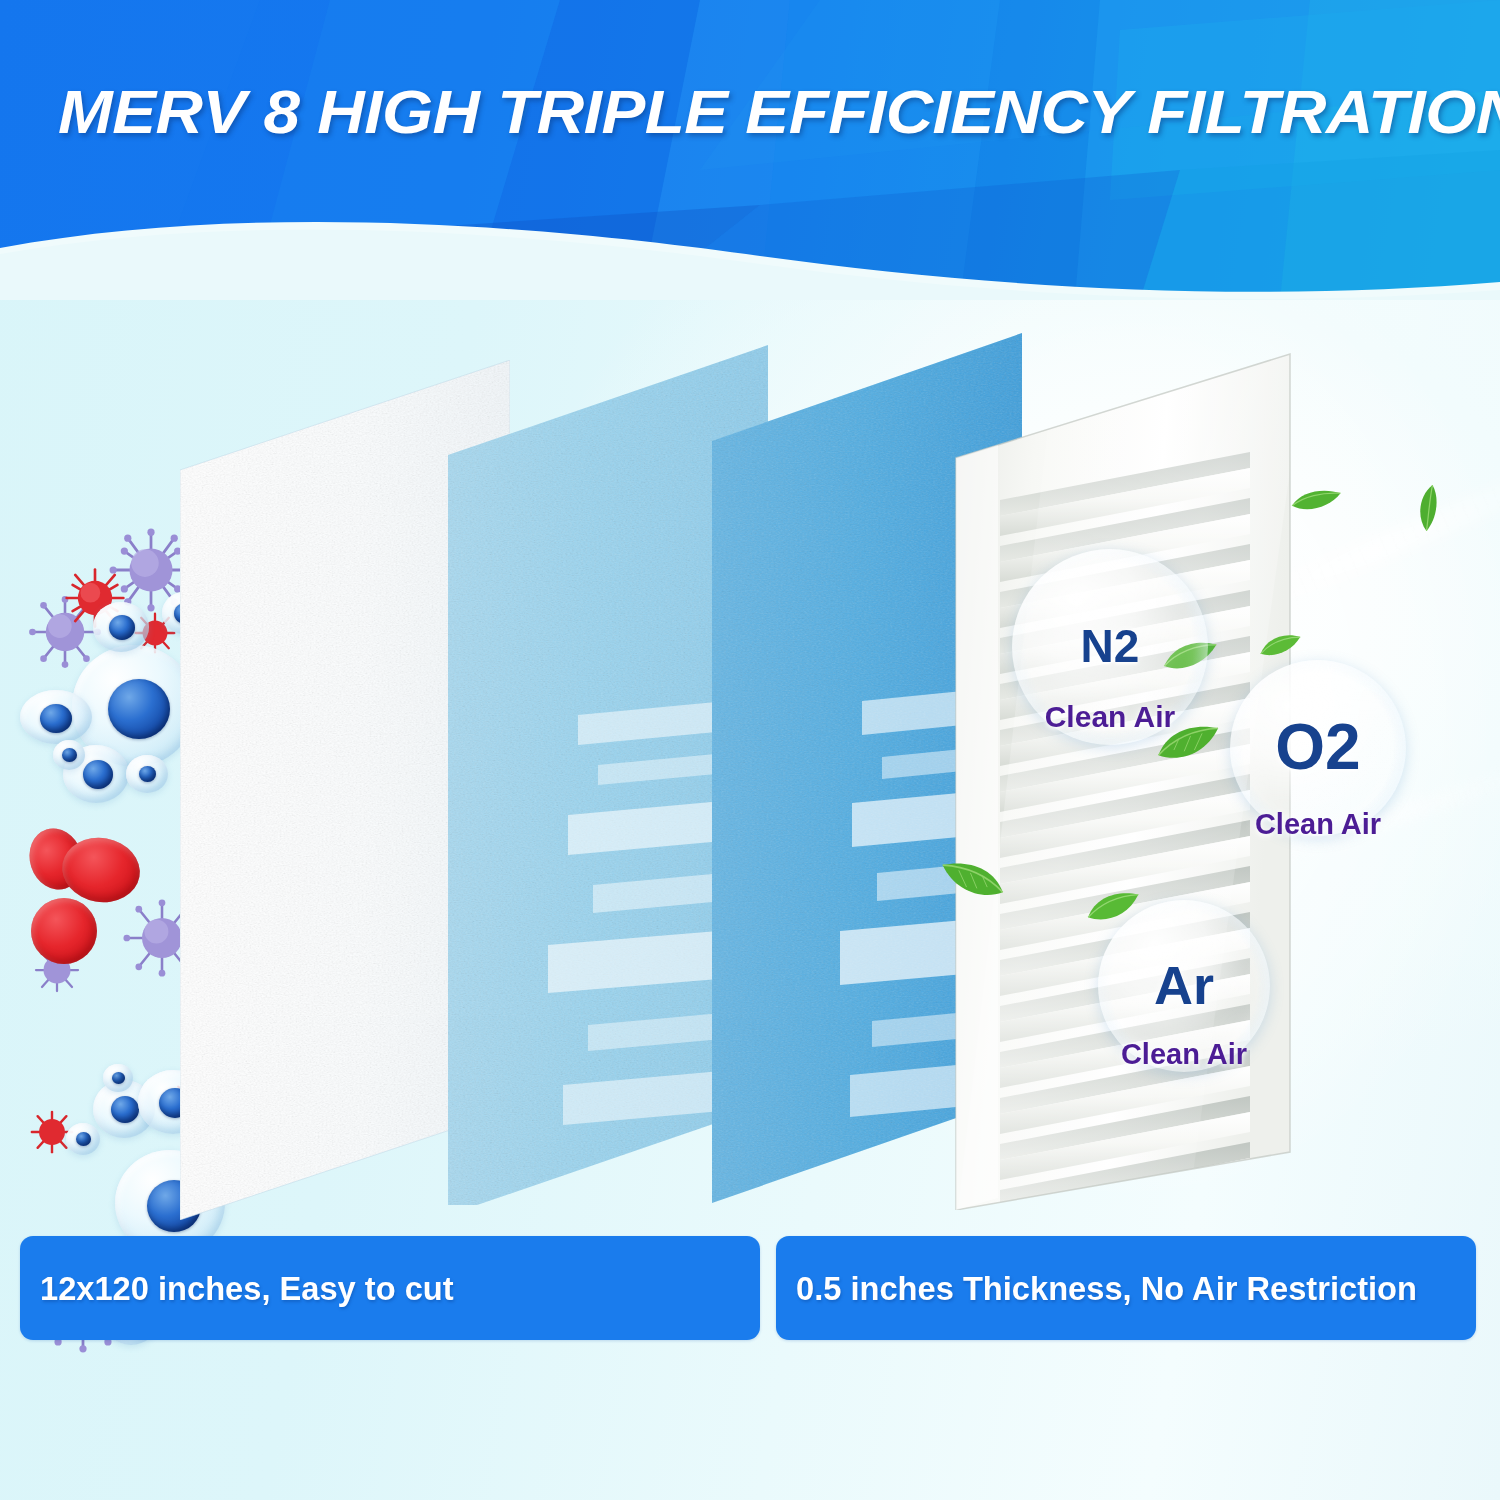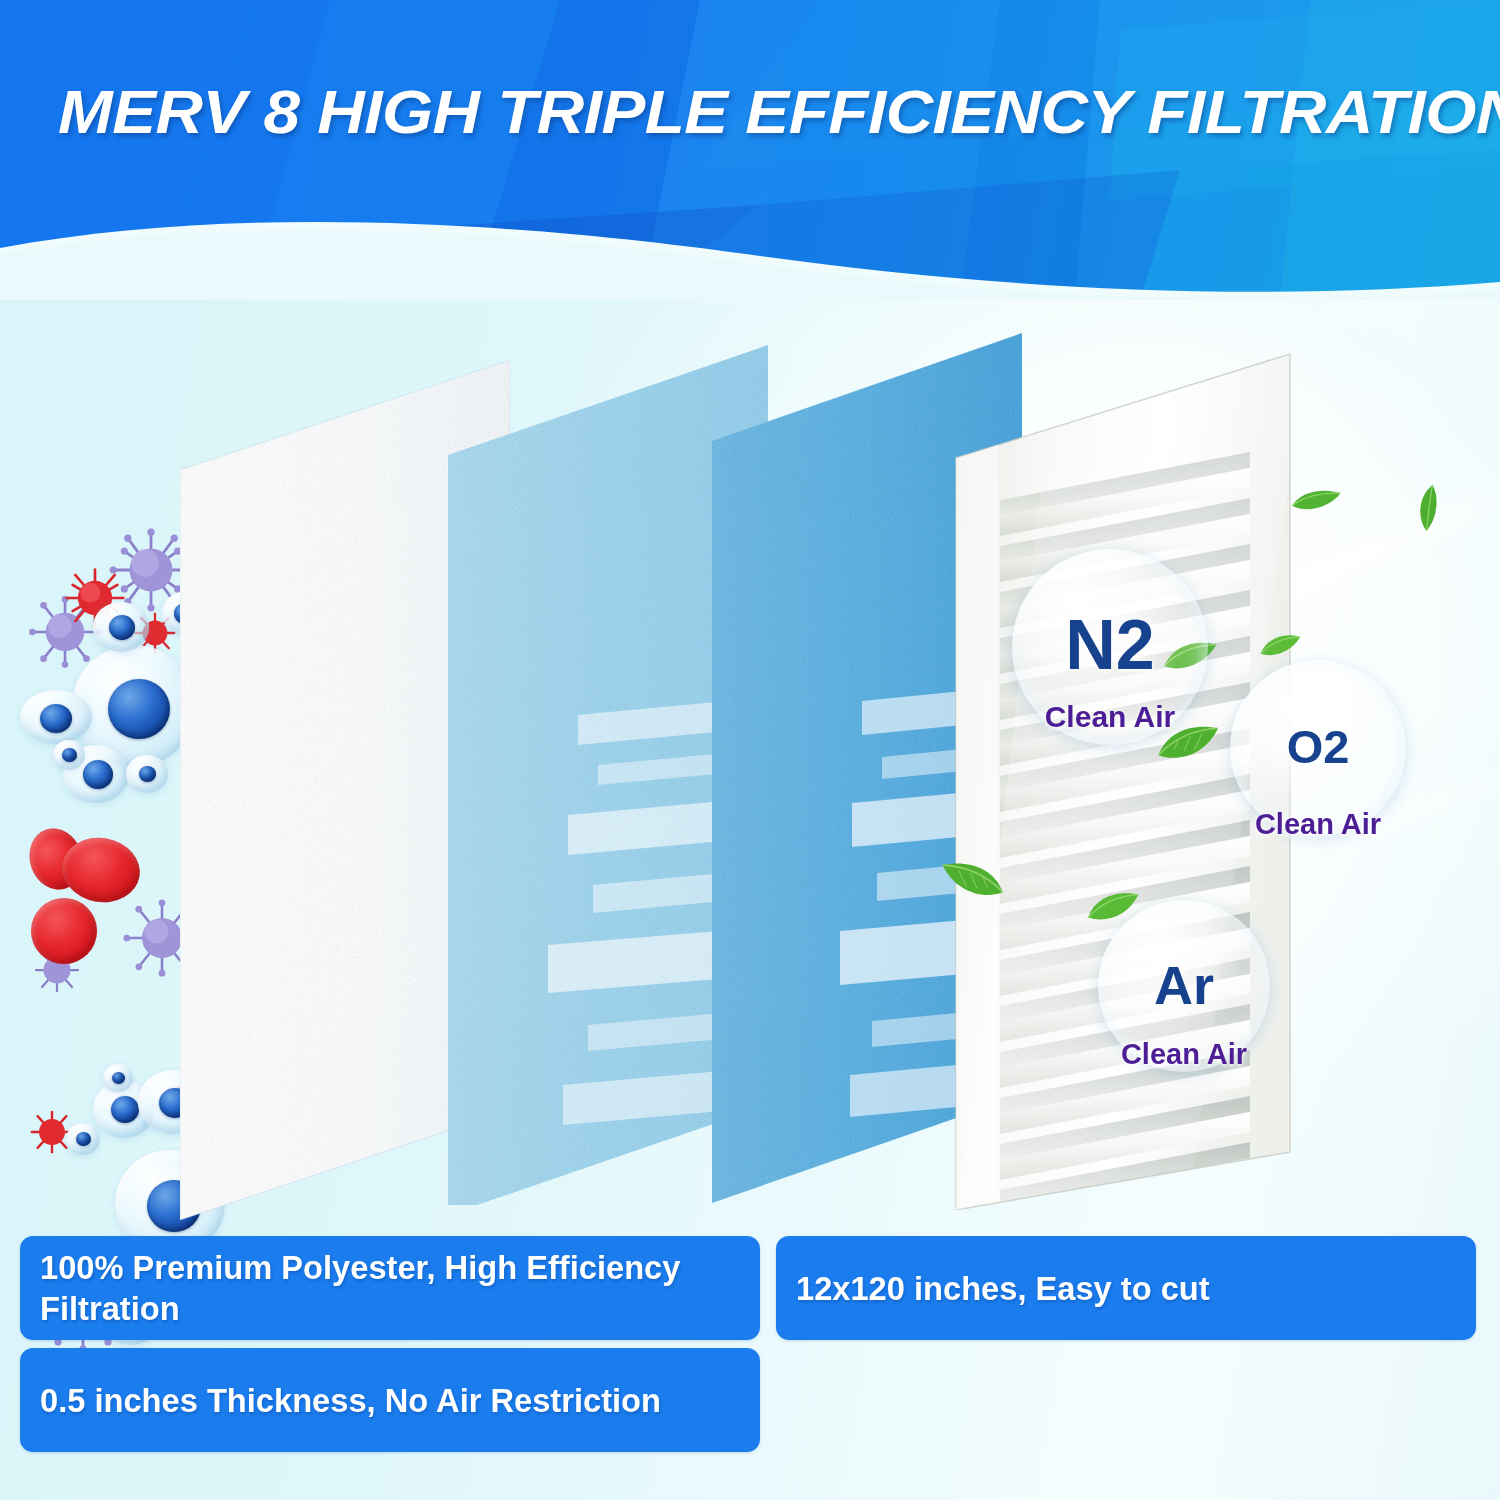--- a/index.html
+++ b/index.html
@@ -596,26 +596,26 @@
         <line x1="56" y1="44" x2="46" y2="20"></line>
       <line x1="40" y1="42" x2="28" y2="16"></line>
     </g>
   </svg>
   <svg class="leaf" style="left:1086px;top:890px;" width="54" height="34" viewBox="0 0 100 62">
     <path d="M4,50 C18,10 62,0 97,8 C78,48 36,62 4,50 Z" fill="#58ba35"></path>
     <path d="M4,50 C28,24 60,10 97,8" stroke="#92d770" stroke-width="2.5" fill="none"></path>
   </svg>
 
   <div class="gbubble" style="left:1012px;top:549px;width:196px;height:196px;">
-    <div class="glab" style="font-size:70px;">N2</div>
+    <div class="glab" style="font-size:46px;">N2</div>
   </div>
   <div class="cleanair" style="left:1012px;top:700px;width:196px;font-size:30px;">Clean Air</div>
 
   <div class="gbubble" style="left:1230px;top:660px;width:176px;height:176px;">
-    <div class="glab" style="font-size:47px;">O2</div>
+    <div class="glab" style="font-size:64px;">O2</div>
   </div>
   <div class="cleanair" style="left:1228px;top:808px;width:180px;font-size:29px;">Clean Air</div>
 
   <div class="gbubble" style="left:1098px;top:900px;width:172px;height:172px;">
     <div class="glab" style="font-size:54px;">Ar</div>
   </div>
   <div class="cleanair" style="left:1098px;top:1038px;width:172px;font-size:29px;">Clean Air</div>
 
   <div class="header">
     <div class="header-base"></div>
@@ -638,23 +638,20 @@
     <svg class="wave" viewBox="0 0 1500 120" preserveAspectRatio="none">
       <path d="M0,66 C260,18 560,46 760,74 C980,104 1230,122 1500,100 L1500,120 L0,120 Z" fill="#f0fbfc"></path>
       <path d="M0,72 C260,26 560,54 760,82 C980,112 1230,128 1500,108 L1500,120 L0,120 Z" fill="#eaf9fb"></path>
     </svg>
 
     <div class="title">MERV 8 HIGH TRIPLE EFFICIENCY FILTRATION</div>
   </div>
 
   <div class="features">
     <div class="fbox">
-      <span class="ftext">100% Premium Polyester, High Efficiency Filtration</span>
-    </div>
-    <div class="fbox">
       <span class="ftext">12x120 inches, Easy to cut</span>
     </div>
     <div class="fbox">
       <span class="ftext">0.5 inches Thickness, No Air Restriction</span>
     </div>
   </div>
 
 </div>
 
 </body></html>

